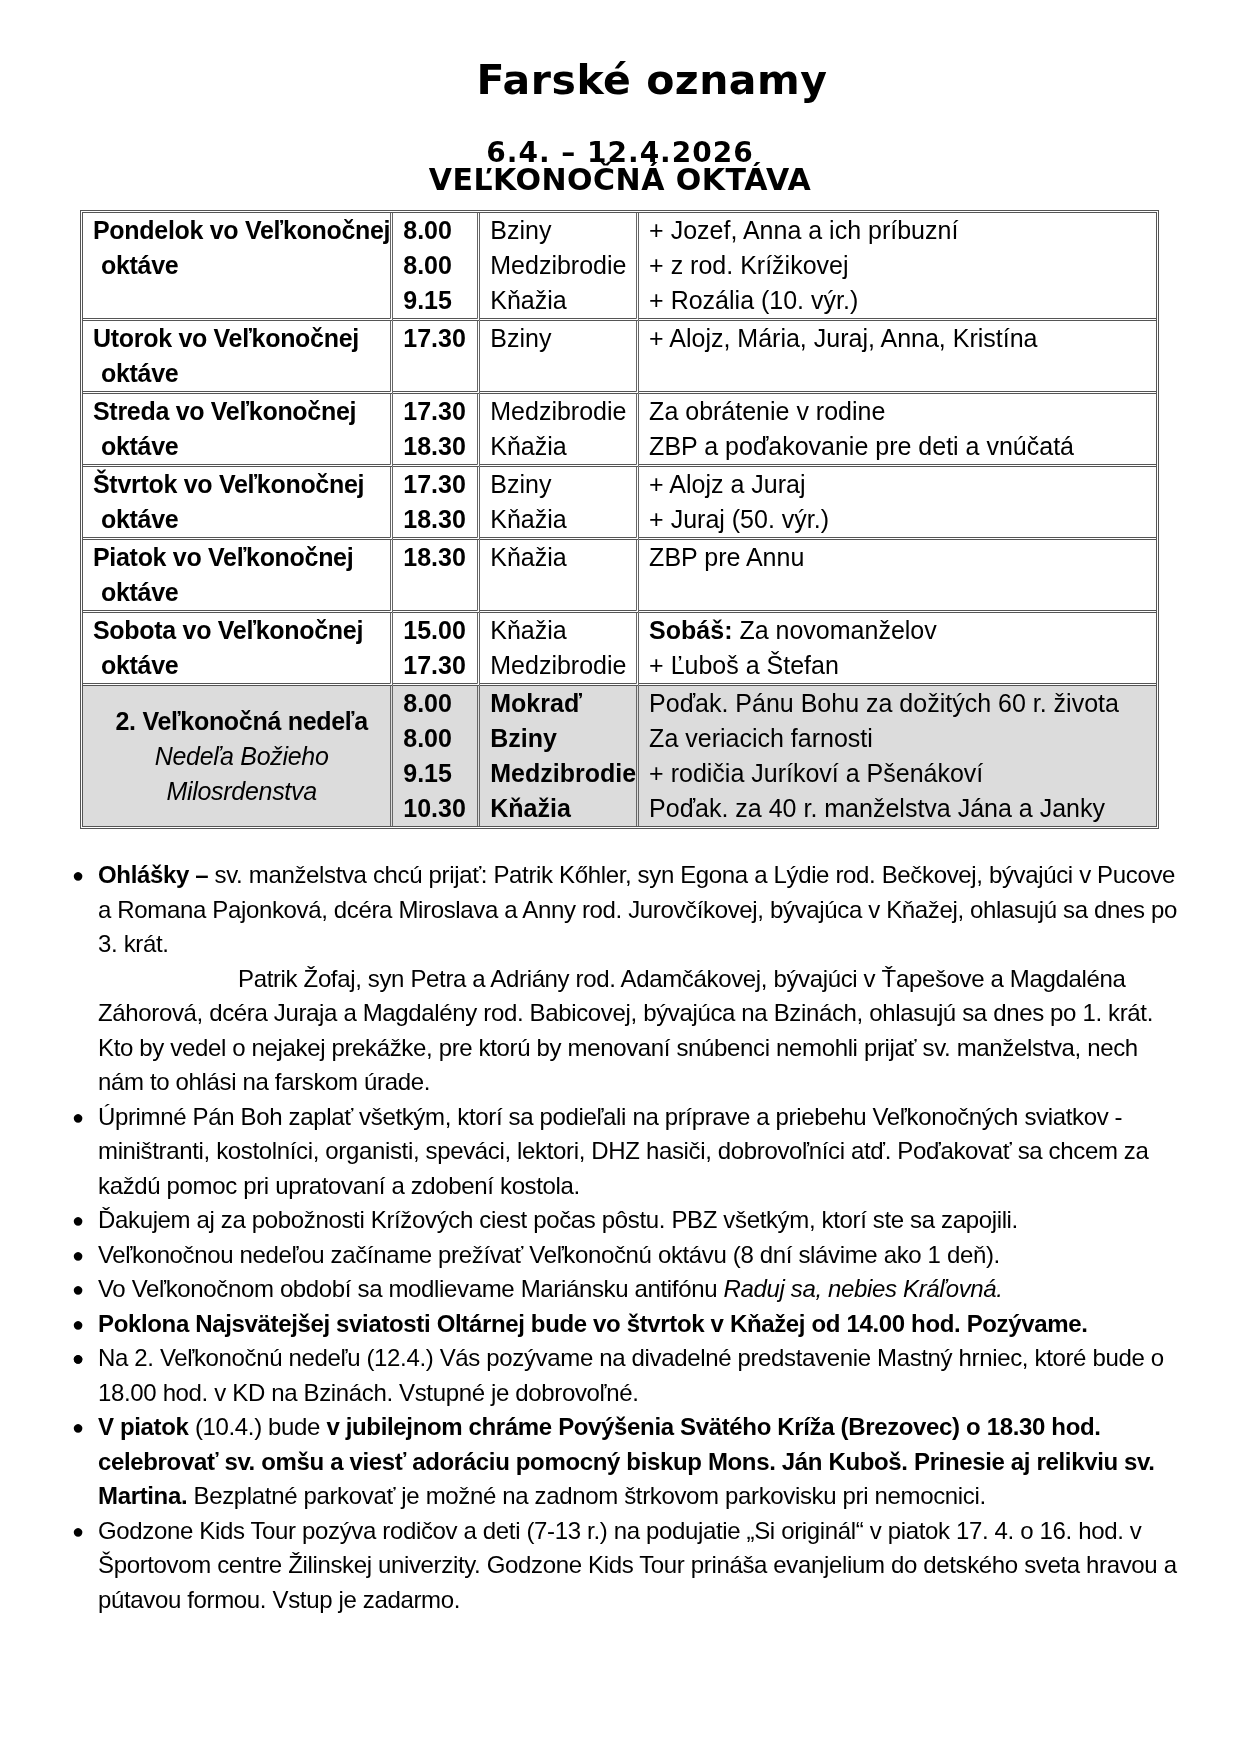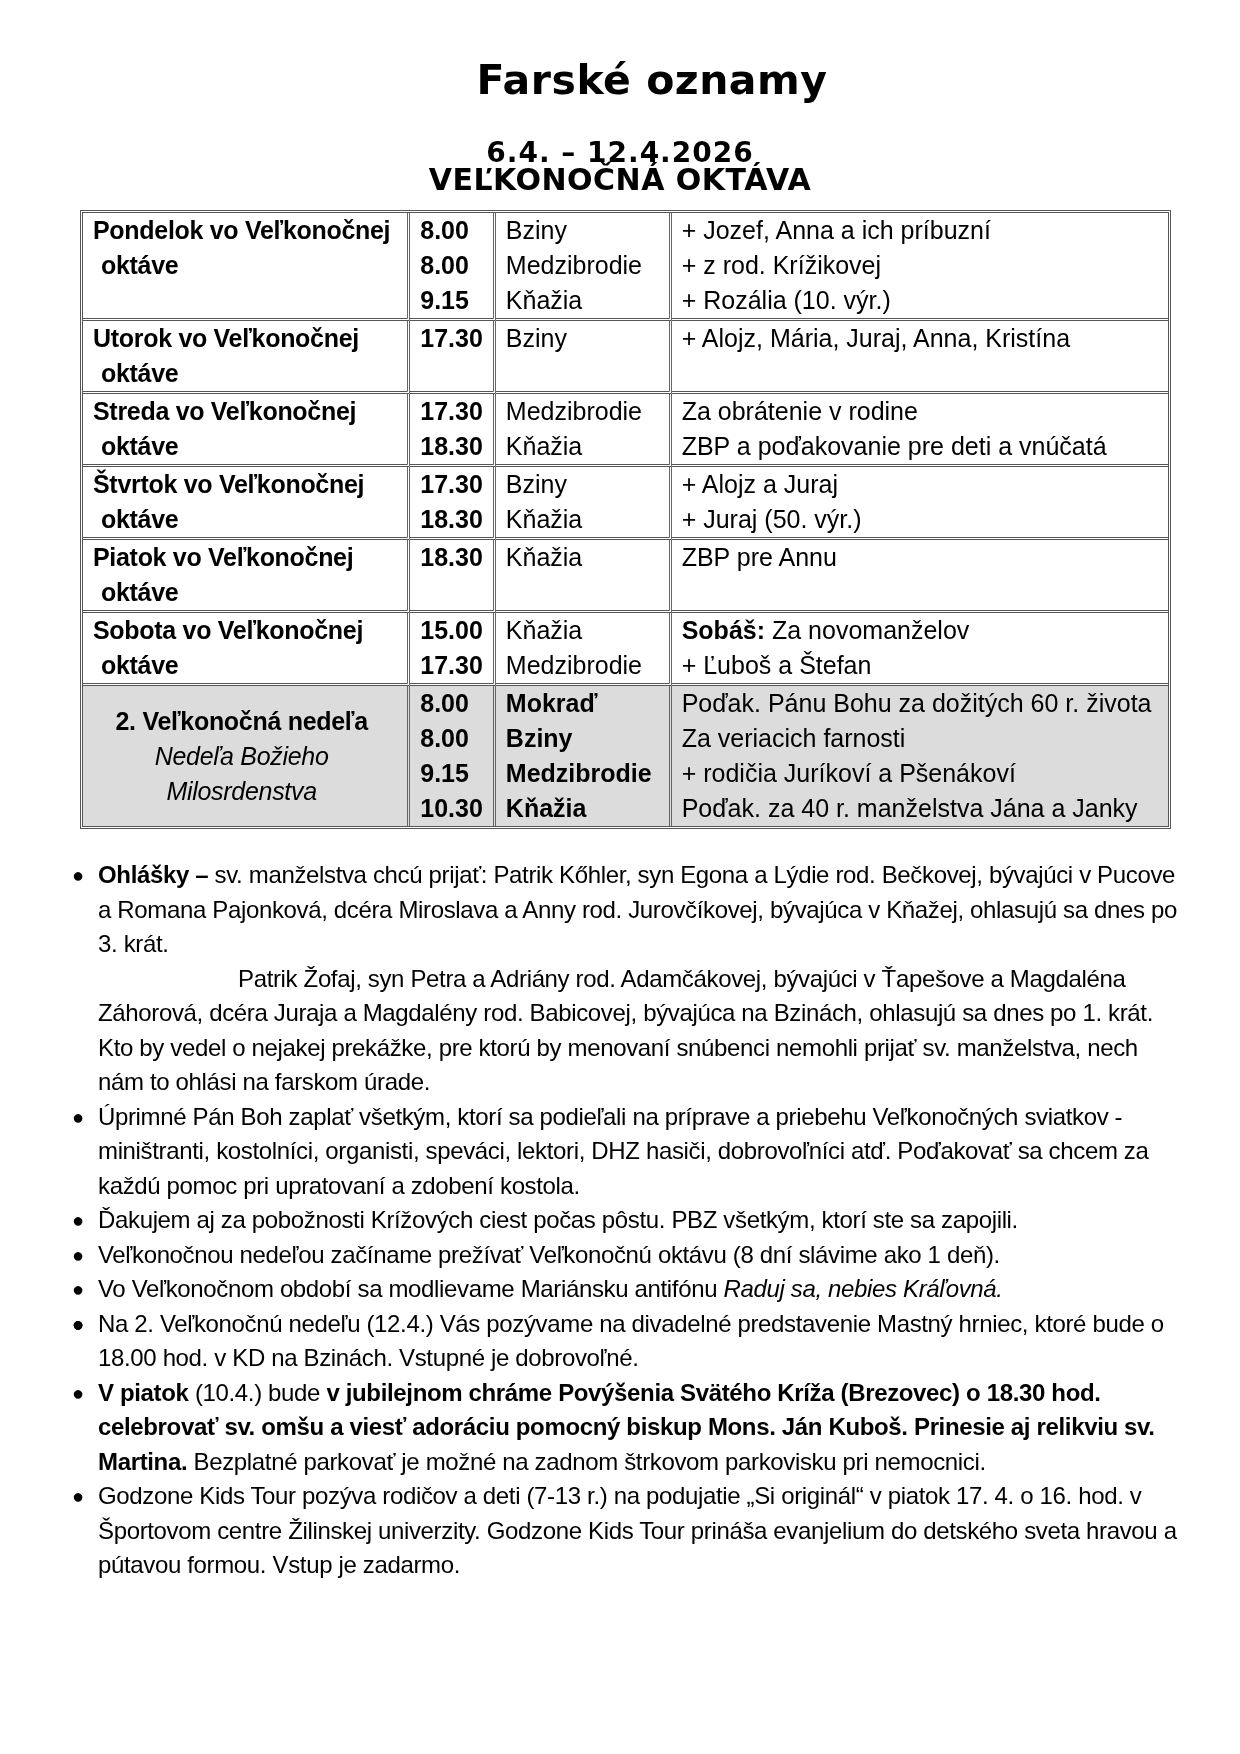--- a/index.html
+++ b/index.html
@@ -16,21 +16,21 @@
   #t3 { top: 162px; font-size: 30px; letter-spacing: 0.5px; }
 
   table.sched {
     position: absolute; left: 80px; top: 210px; width: 1079px;
     border-collapse: separate; border-spacing: 0;
     border: 3px double #555;
     font-size: 25px; line-height: 35px;
   }
   table.sched td {
     border-right: 3px double #666; border-bottom: 3px double #555;
-    vertical-align: top; padding: 0 17px 0 10px;
+    vertical-align: top; padding: 0 0 0 10px;
   }
   table.sched tr td:last-child { border-right: none; }
   table.sched tr:last-child td { border-bottom: none; }
   td.day { width: 295px; font-weight: bold; letter-spacing: -0.3px; }
   td.day .l2 { padding-left: 8px; display: block; }
   td.time { width: 64px; text-align: left; font-weight: bold; padding-right: 10px !important; }
   td.place { width: 140px; }
   td.intent { }
   tr.sunday td { background: #dcdcdc; }
   tr.sunday td.day { text-align: center; vertical-align: middle; font-weight: normal; }
@@ -214,20 +214,21 @@
   <div class="note">
     <span class="bullet">●</span>
     <span>Veľkonočnou nedeľou začíname prežívať Veľkonočnú oktávu (8 dní slávime ako 1 deň).</span>
   </div>
   <div class="note">
     <span class="bullet">●</span>
     <span>Vo Veľkonočnom období sa modlievame Mariánsku antifónu </span><span class="i">Raduj sa, nebies Kráľovná.</span>
   </div>
   <div class="note b">
     <span class="bullet">●</span>
+    <span>Poklona Najsvätejšej sviatosti Oltárnej bude vo štvrtok v Kňažej od 14.00 hod. Pozývame.</span>
   </div>
   <div class="note b">
     <span class="bullet">●</span>
   </div>
   <div class="note">
     <span class="bullet">●</span>
     <span>Na 2. Veľkonočnú nedeľu (12.4.) Vás pozývame na divadelné predstavenie Mastný hrniec, ktoré bude o 18.00 hod. v KD na Bzinách. Vstupné je dobrovoľné.</span>
   </div>
   <div class="note">
     <span class="bullet">●</span>

